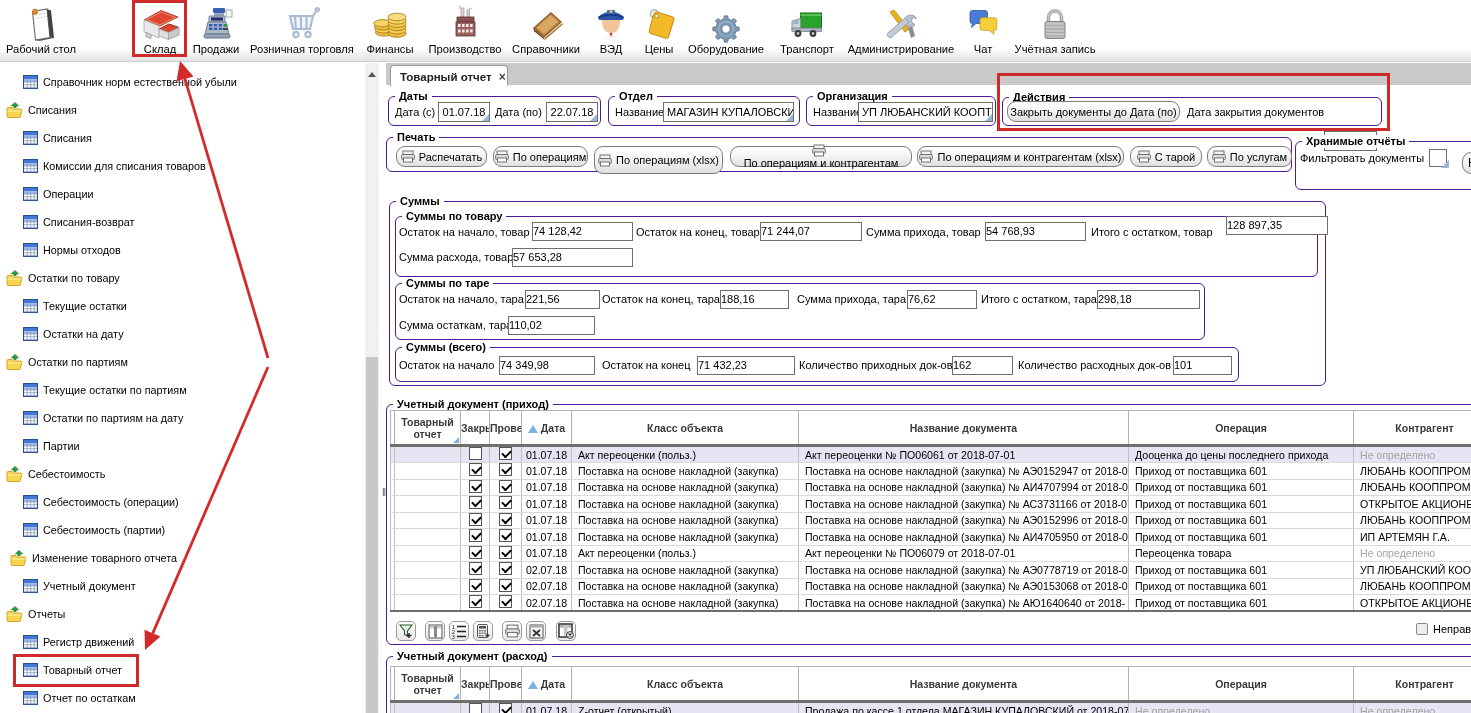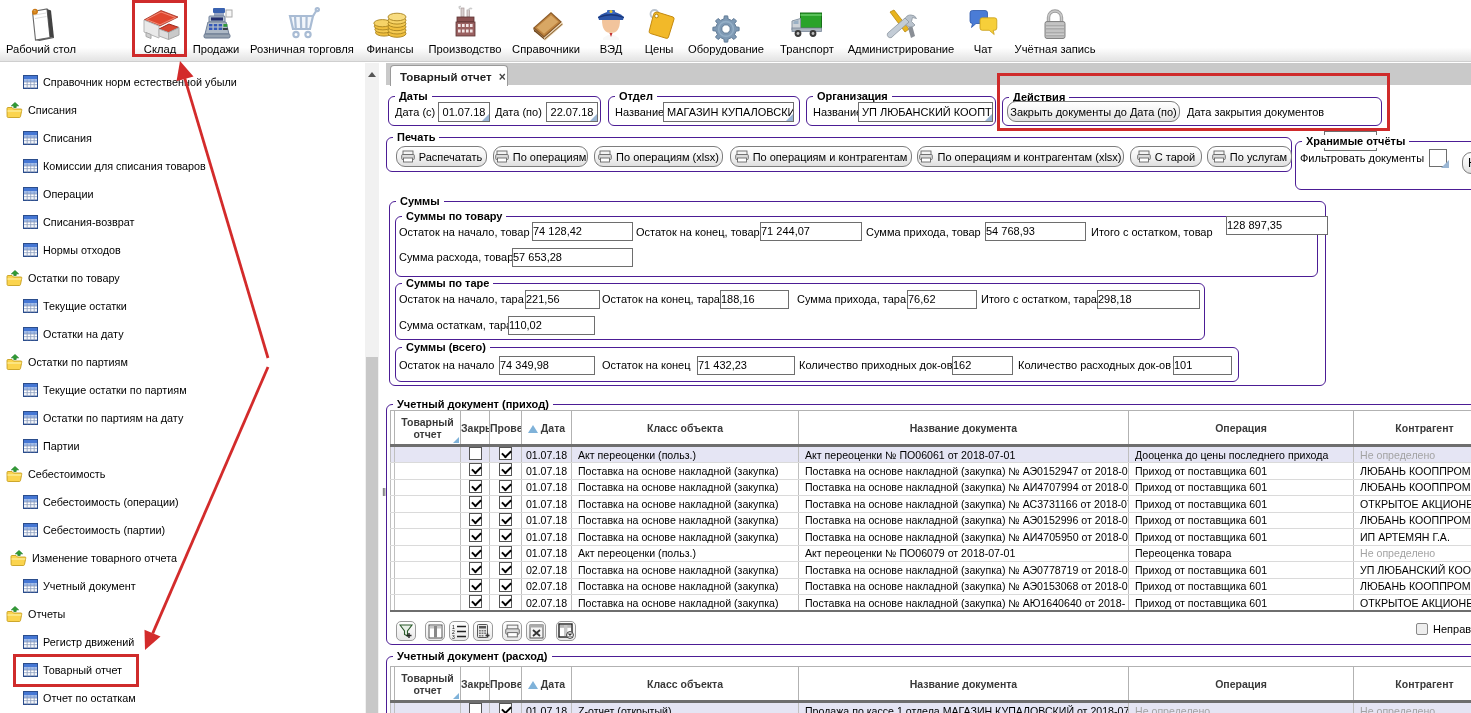--- a/index.html
+++ b/index.html
@@ -312,27 +312,27 @@
         <use href="#ic-print"></use>
       </svg>
       <span>Распечатать</span>
     </div>
 <div class="btn pbtn" style="left:493px;top:146px;width:95px;height:21px;">
       <svg width="14" height="13" viewBox="0 0 14 13">
         <use href="#ic-print"></use>
       </svg>
       <span>По операциям</span>
     </div>
-<div class="btn pbtn" style="left:594px;top:146px;width:129px;height:21px;">
+<div class="btn pbtn" style="left:594px;top:146px;width:129px;height:28px;">
       <svg width="14" height="13" viewBox="0 0 14 13">
         <use href="#ic-print"></use>
       </svg>
       <span>По операциям (xlsx)</span>
     </div>
-<div class="btn pbtn" style="left:730px;top:146px;width:182px;height:21px;">
+<div class="btn pbtn" style="left:730px;top:146px;width:182px;height:21px;flex-direction:column;">
       <svg width="14" height="13" viewBox="0 0 14 13">
         <use href="#ic-print"></use>
       </svg>
       <span>По операциям и контрагентам</span>
     </div>
 <div class="btn pbtn" style="left:917px;top:146px;width:207px;height:21px;">
       <svg width="14" height="13" viewBox="0 0 14 13">
         <use href="#ic-print"></use>
       </svg>
       <span>По операциям и контрагентам (xlsx)</span>

